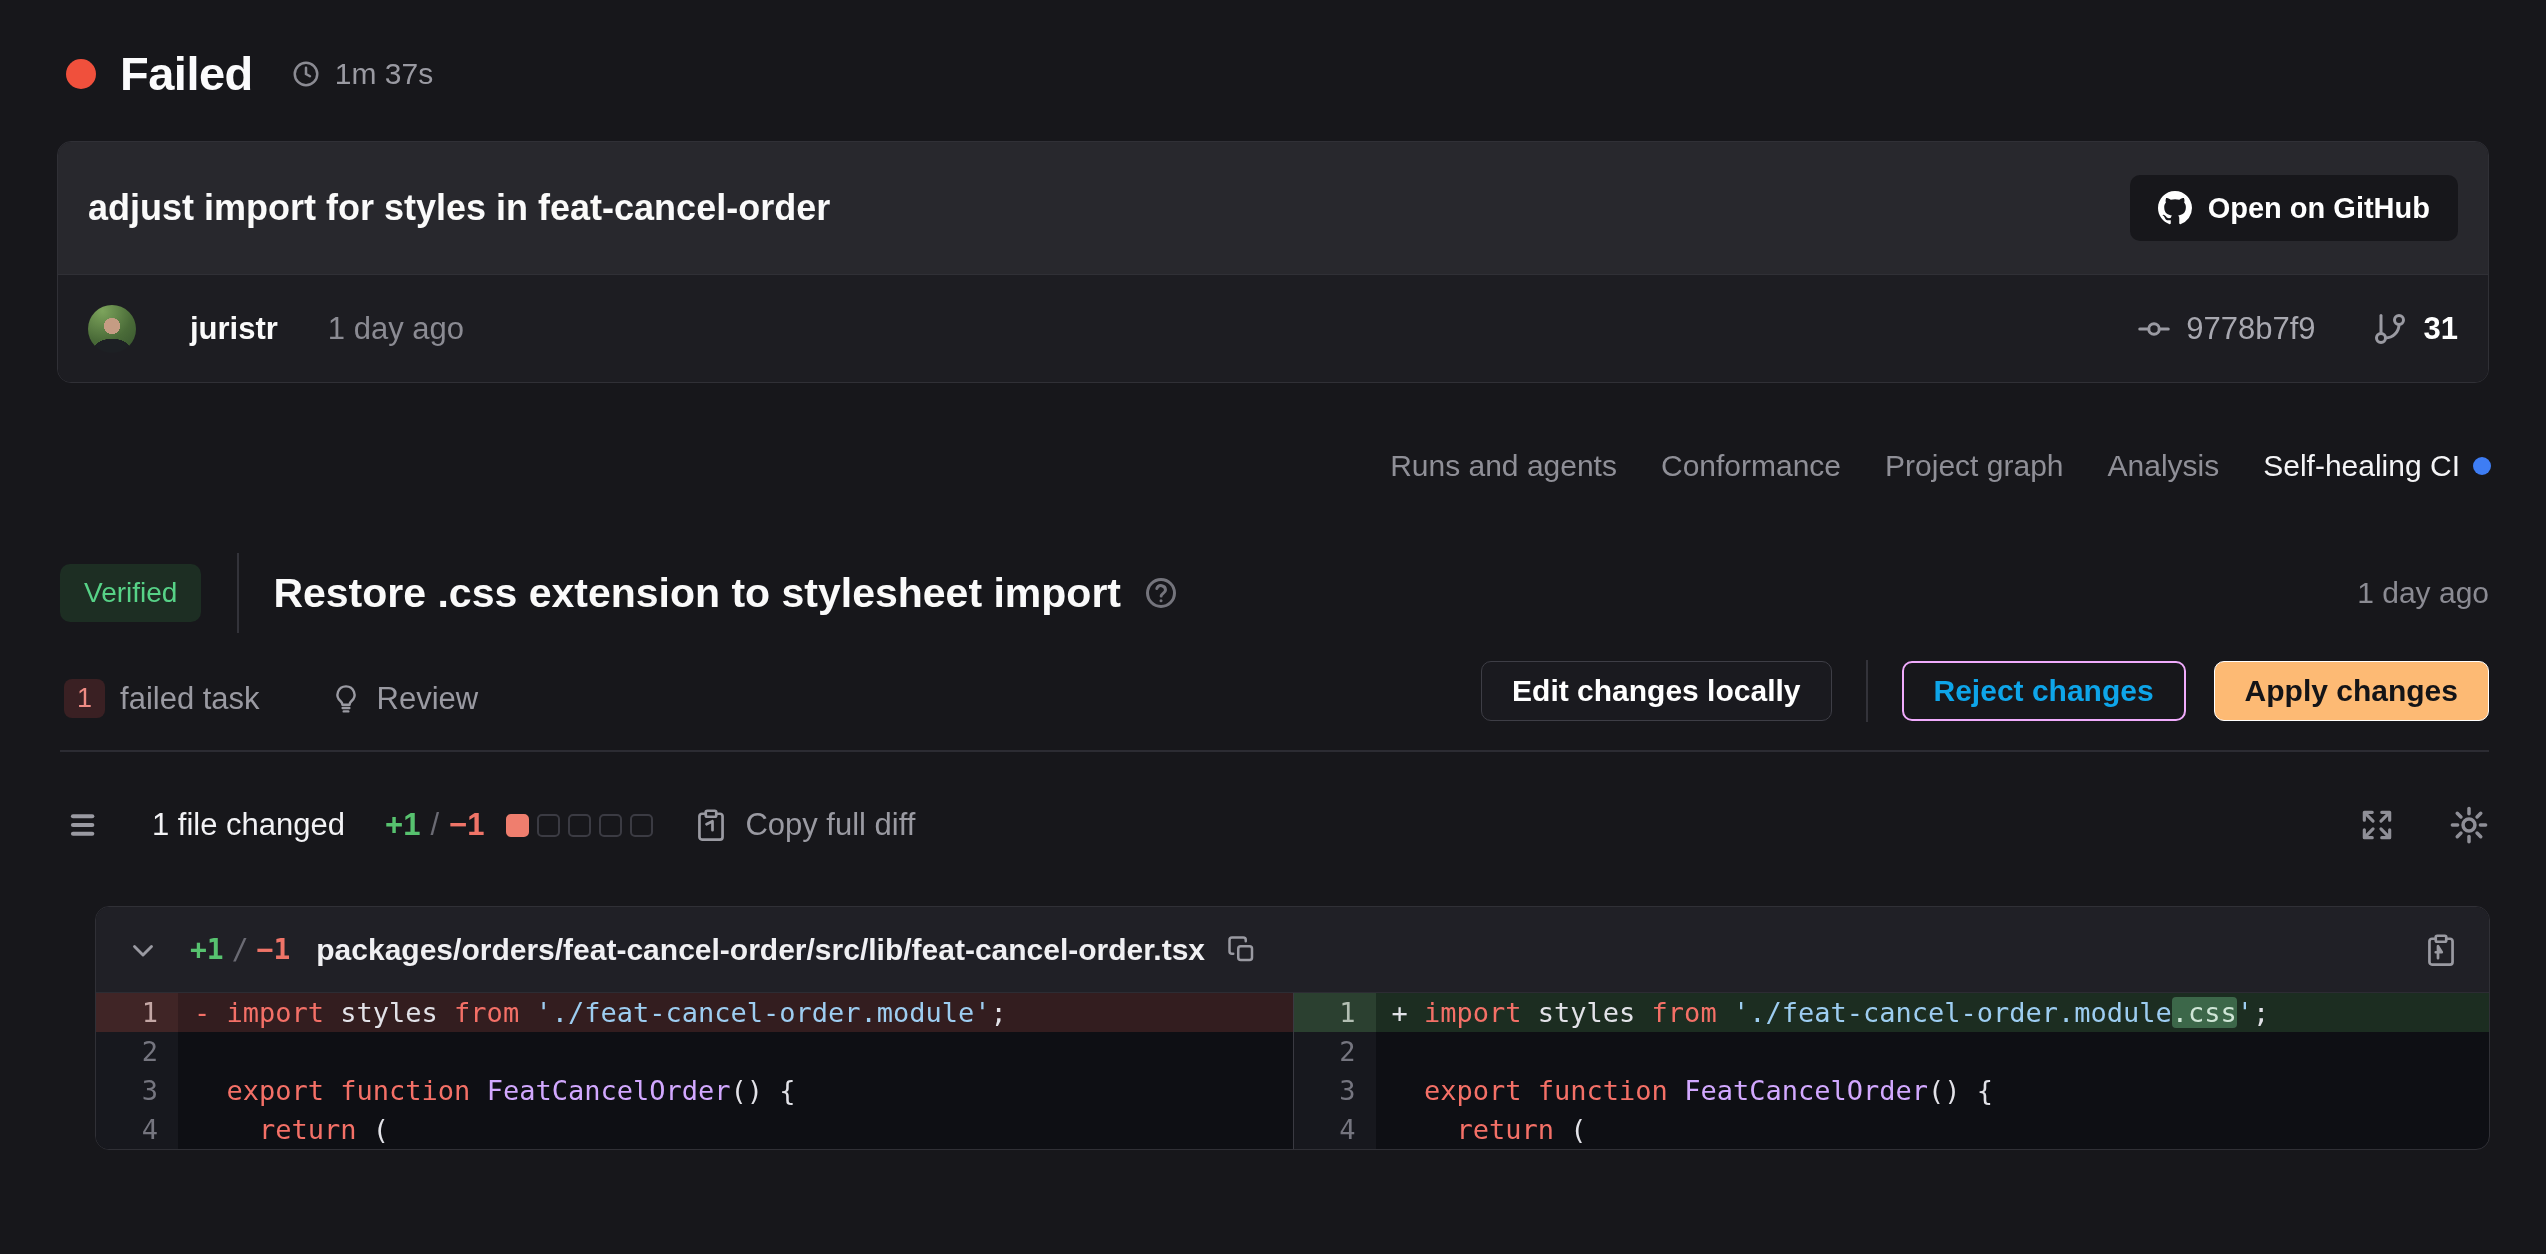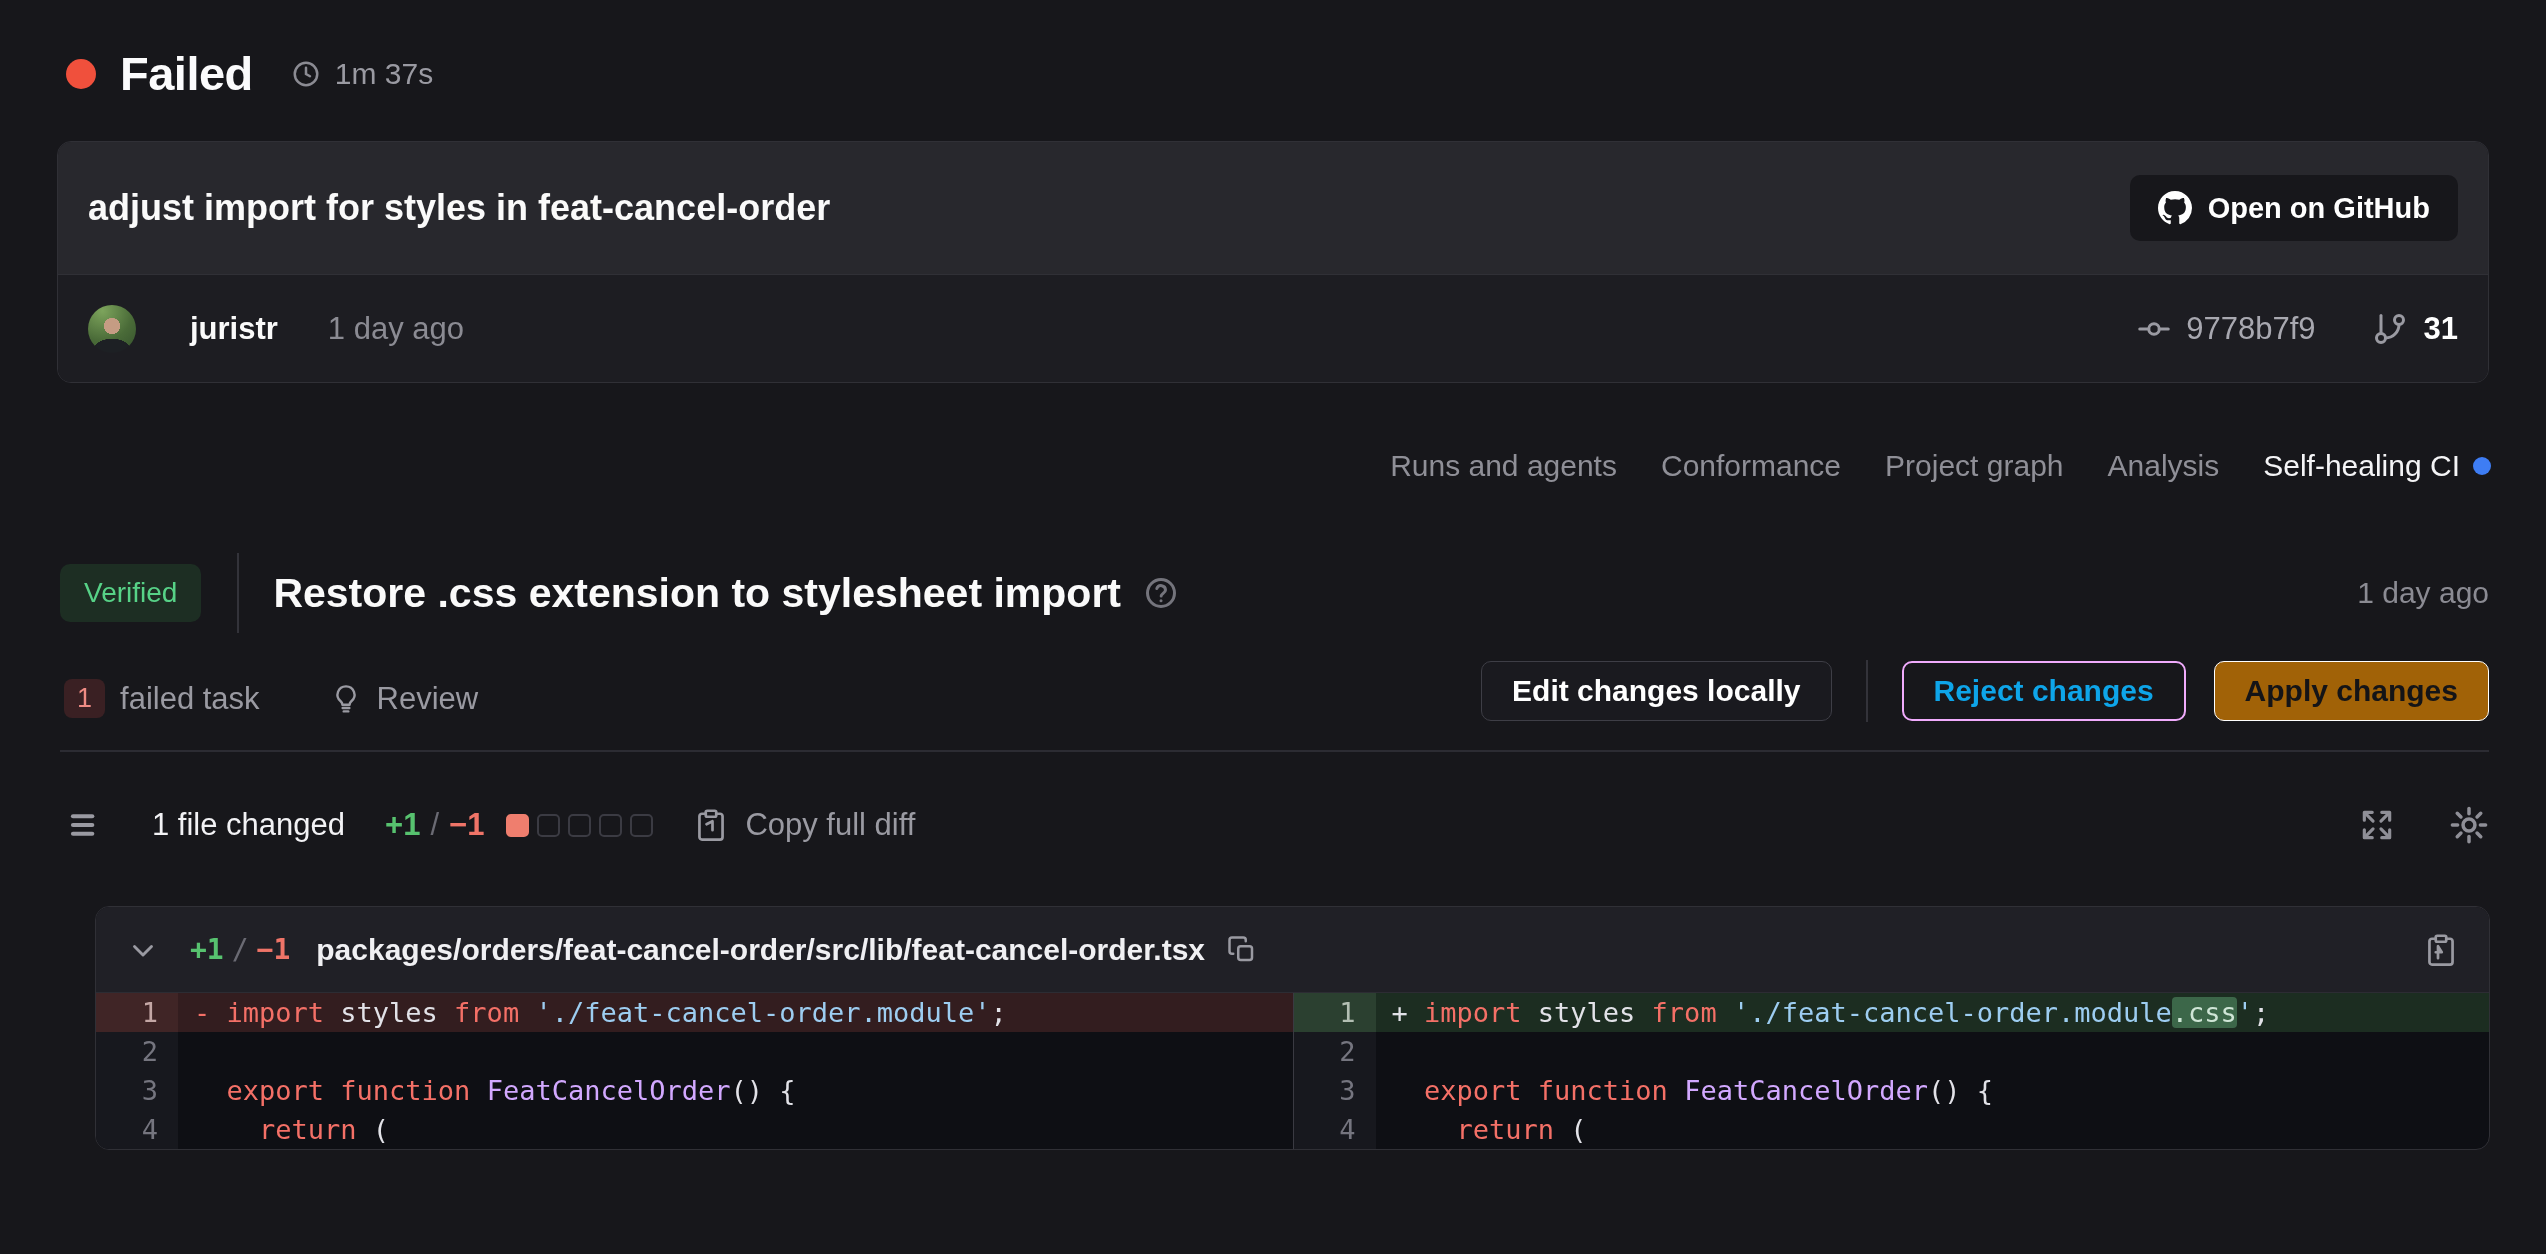--- a/index.html
+++ b/index.html
@@ -64,21 +64,21 @@
   .tab.active { color:#fff; font-weight:600; }
   .tab.active::after { content:""; position:absolute; left:0; right:0; bottom:-2px; height:5px;
                        background:#fff; border-radius:3px; }
   .tab-badge { background:#3a2023; color:#ef8b84; font-size:27px; padding:4px 13px; border-radius:8px; }
   .actions { display:flex; align-items:center; gap:28px; padding-bottom:28px; }
   .btn { height:60px; border-radius:10px; font-size:30px; font-weight:600; padding:0 30px;
          display:flex; align-items:center; cursor:pointer; font-family:"Liberation Sans", sans-serif; }
   .btn-edit { background:#1a1a1f; border:1px solid #3e3e46; color:#fff; }
   .act-div { width:2px; height:62px; background:#33333a; margin:0 6px; }
   .btn-reject { background:transparent; border:2px solid #f0abfc; color:#0ea5e9; }
-  .btn-apply { background:#a16207; border:1px solid #fff; color:#141417; }
+  .btn-apply { background:#fdba74; border:1px solid #fff; color:#141417; }
 
   
   .diff-toolbar { display:flex; align-items:center; margin:52px 56px 0 66px; }
   .menu-icon { color:#9a9aa2; cursor:pointer; }
   .files-changed { margin-left:44px; font-size:31px; font-weight:500; color:#f2f2f5; }
   .delta { margin-left:40px; display:flex; align-items:center; gap:10px; font-size:31px; font-weight:600; }
   .delta .add { color:#57c26f; }
   .delta .slash { color:#6a6a73; font-weight:400; }
   .delta .del { color:#ef7468; }
   .squares { display:flex; gap:8px; margin-left:22px; }

